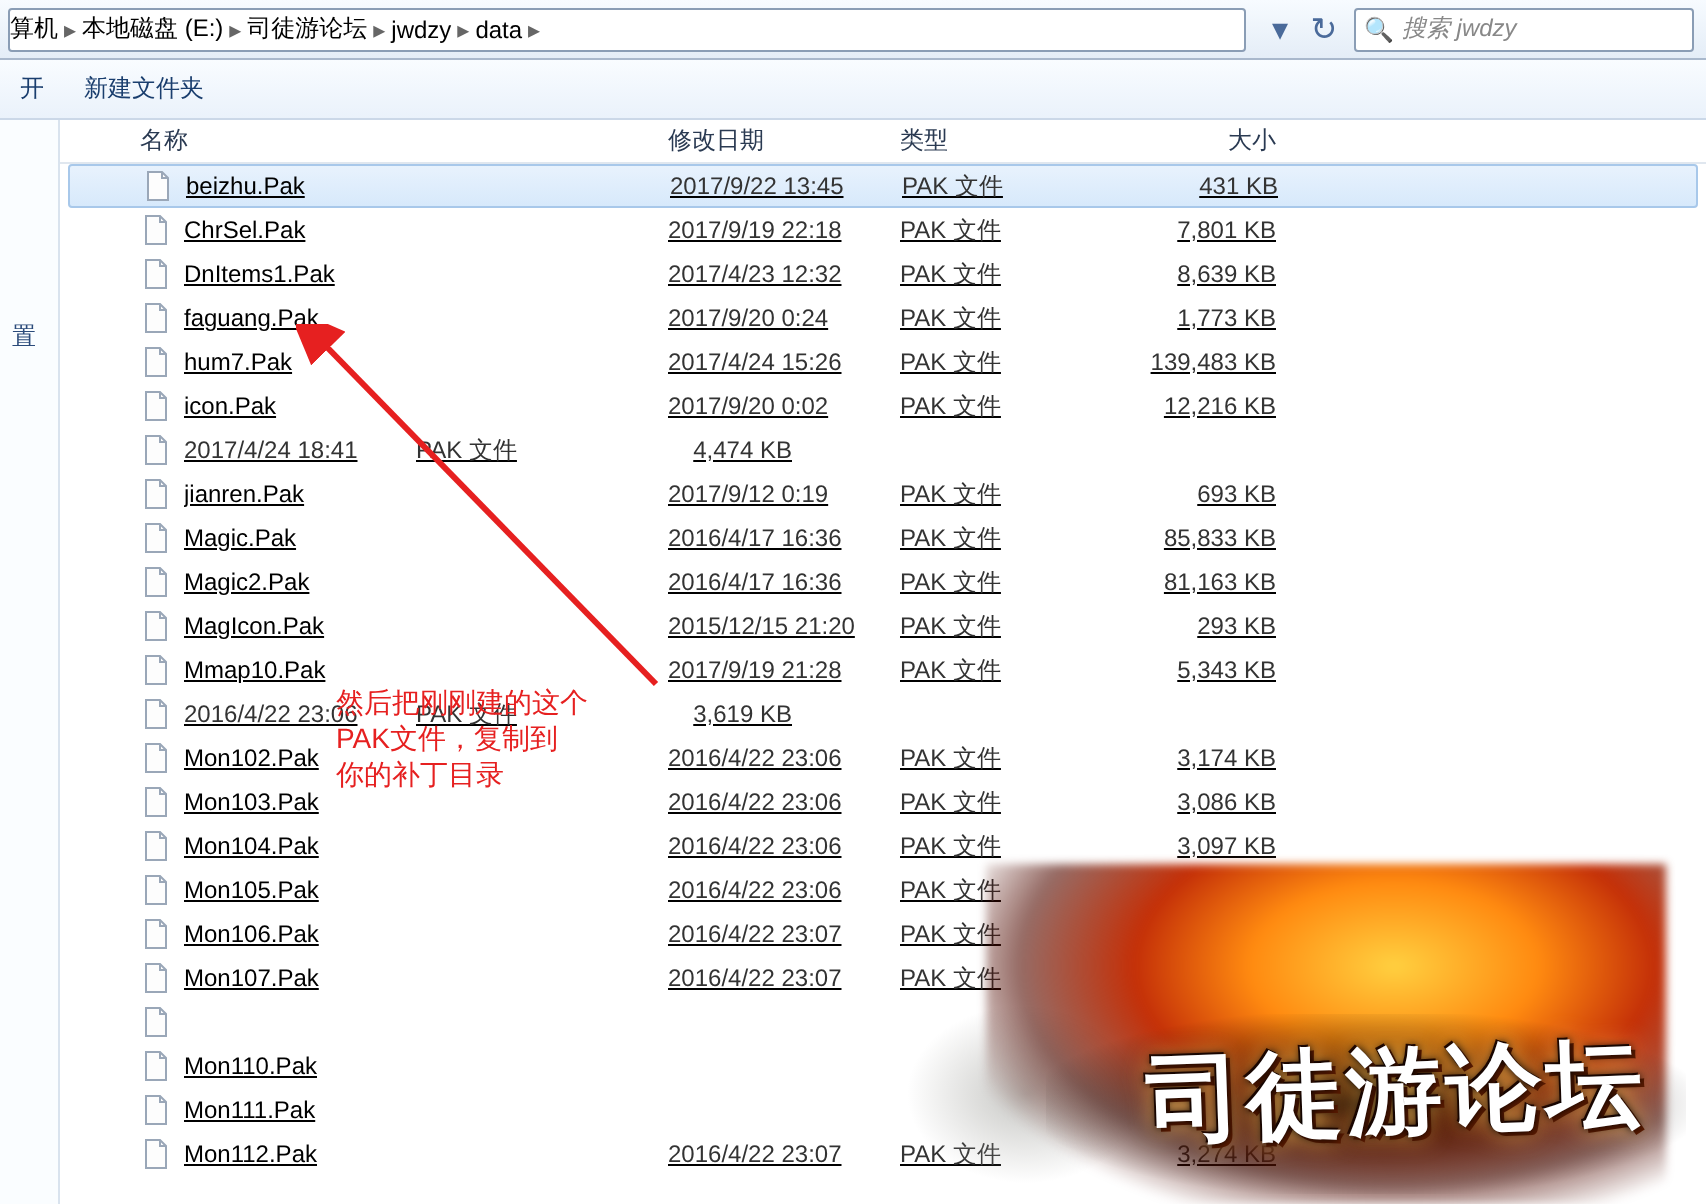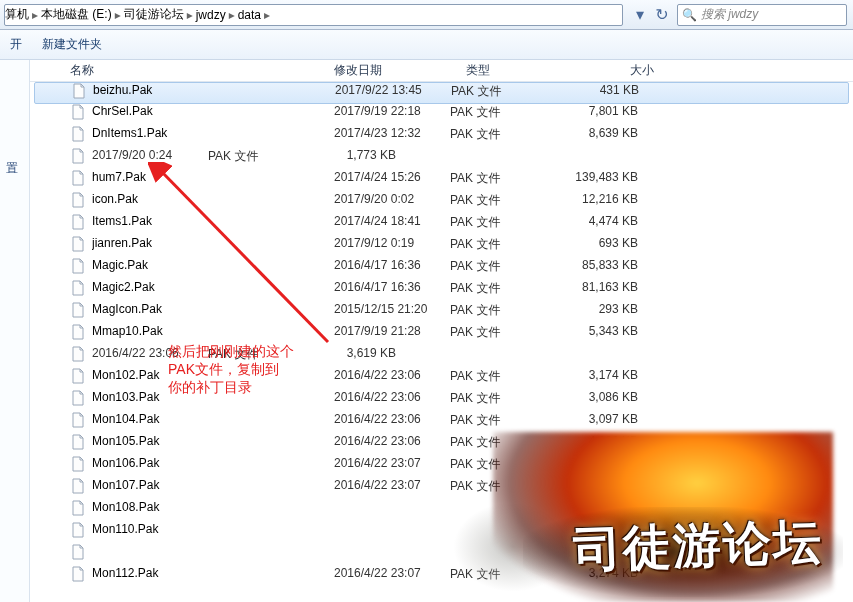--- a/index.html
+++ b/index.html
@@ -18,25 +18,25 @@
 .tbtn { padding: 0 10px; height: 100%; display: flex; align-items: center; color: #1a3e6e; cursor: default; }
 
 .content { display: flex; height: calc(100% - 60px); }
 .sidebar { width: 30px; border-right: 1px solid #d9e3ee; background: #fafdff; height: 100%; padding-top: 100px; color: #2a4a7a; }
 .sidebar div { padding-left: 6px; }
 
 .list { flex: 1; position: relative; }
 .headers { display: flex; height: 22px; border-bottom: 1px solid #e0e7ef; align-items: center; color: #2a3a52; padding-left: 40px; }
 .col-name { width: 264px; }
 .col-date { width: 116px; }
-.col-type { width: 108px; margin-left: 16px; }
+.col-type { width: 108px; }
 .col-size { width: 80px; text-align: right; }
 
 .rows { }
-.row { display: flex; height: 22px; align-items: flex-start; padding-left: 40px; }
+.row { display: flex; height: 22px; align-items: center; padding-left: 40px; text-decoration: underline; }
 .row.selected { background: linear-gradient(#e8f2fd, #d7e9fb); border: 1px solid #a8c8ea; border-radius: 2px; margin: 0 4px; padding-left: 36px; }
 .ficon { width: 16px; height: 16px; margin-right: 6px; flex-shrink: 0; }
 .ficon svg { width: 16px; height: 16px; display: block; }
 .fname { width: 242px; white-space: nowrap; overflow: hidden; }
 .fdate { width: 116px; color: #333; white-space: nowrap; }
 .ftype { width: 108px; color: #333; }
 .fsize { width: 80px; text-align: right; color: #333; }
 
 .arrow-annot { position: absolute; left: 118px; top: 102px; pointer-events: none; }
 .annot-text { position: absolute; left: 138px; top: 282px; color: #e62020; font-size: 14px; line-height: 18px; pointer-events: none; font-weight: 400; }
@@ -130,20 +130,21 @@
           <span class="ftype">PAK 文件</span>
           <span class="fsize">8,639 KB</span>
         </div>
         <div class="row">
           <span class="ficon">
             <svg viewBox="0 0 16 16">
               <path d="M3 1 L10 1 L13 4 L13 15 L3 15 Z" fill="#fdfdfd" stroke="#9aa7b8" stroke-width="1"></path>
               <path d="M10 1 L10 4 L13 4" fill="none" stroke="#9aa7b8" stroke-width="1"></path>
             </svg>
           </span>
+          <span class="fname">faguang.Pak</span>
           <span class="fdate">2017/9/20 0:24</span>
           <span class="ftype">PAK 文件</span>
           <span class="fsize">1,773 KB</span>
         </div>
         <div class="row">
           <span class="ficon">
             <svg viewBox="0 0 16 16">
               <path d="M3 1 L10 1 L13 4 L13 15 L3 15 Z" fill="#fdfdfd" stroke="#9aa7b8" stroke-width="1"></path>
               <path d="M10 1 L10 4 L13 4" fill="none" stroke="#9aa7b8" stroke-width="1"></path>
             </svg>
@@ -165,21 +166,20 @@
           <span class="ftype">PAK 文件</span>
           <span class="fsize">12,216 KB</span>
         </div>
         <div class="row">
           <span class="ficon">
             <svg viewBox="0 0 16 16">
               <path d="M3 1 L10 1 L13 4 L13 15 L3 15 Z" fill="#fdfdfd" stroke="#9aa7b8" stroke-width="1"></path>
               <path d="M10 1 L10 4 L13 4" fill="none" stroke="#9aa7b8" stroke-width="1"></path>
             </svg>
           </span>
-          <span class="fname">Items1.Pak</span>
           <span class="fdate">2017/4/24 18:41</span>
           <span class="ftype">PAK 文件</span>
           <span class="fsize">4,474 KB</span>
         </div>
         <div class="row">
           <span class="ficon">
             <svg viewBox="0 0 16 16">
               <path d="M3 1 L10 1 L13 4 L13 15 L3 15 Z" fill="#fdfdfd" stroke="#9aa7b8" stroke-width="1"></path>
               <path d="M10 1 L10 4 L13 4" fill="none" stroke="#9aa7b8" stroke-width="1"></path>
             </svg>
@@ -320,21 +320,20 @@
           <span class="ftype">PAK 文件</span>
           <span class="fsize"></span>
         </div>
         <div class="row">
           <span class="ficon">
             <svg viewBox="0 0 16 16">
               <path d="M3 1 L10 1 L13 4 L13 15 L3 15 Z" fill="#fdfdfd" stroke="#9aa7b8" stroke-width="1"></path>
               <path d="M10 1 L10 4 L13 4" fill="none" stroke="#9aa7b8" stroke-width="1"></path>
             </svg>
           </span>
-          <span class="fname">Mon108.Pak</span>
           <span class="fdate"></span>
           <span class="ftype"></span>
           <span class="fsize"></span>
         </div>
         <div class="row">
           <span class="ficon">
             <svg viewBox="0 0 16 16">
               <path d="M3 1 L10 1 L13 4 L13 15 L3 15 Z" fill="#fdfdfd" stroke="#9aa7b8" stroke-width="1"></path>
               <path d="M10 1 L10 4 L13 4" fill="none" stroke="#9aa7b8" stroke-width="1"></path>
             </svg>
@@ -344,20 +343,21 @@
           <span class="ftype"></span>
           <span class="fsize"></span>
         </div>
         <div class="row">
           <span class="ficon">
             <svg viewBox="0 0 16 16">
               <path d="M3 1 L10 1 L13 4 L13 15 L3 15 Z" fill="#fdfdfd" stroke="#9aa7b8" stroke-width="1"></path>
               <path d="M10 1 L10 4 L13 4" fill="none" stroke="#9aa7b8" stroke-width="1"></path>
             </svg>
           </span>
+          <span class="fname">Mon111.Pak</span>
           <span class="fdate"></span>
           <span class="ftype"></span>
           <span class="fsize"></span>
         </div>
         <div class="row">
           <span class="ficon">
             <svg viewBox="0 0 16 16">
               <path d="M3 1 L10 1 L13 4 L13 15 L3 15 Z" fill="#fdfdfd" stroke="#9aa7b8" stroke-width="1"></path>
               <path d="M10 1 L10 4 L13 4" fill="none" stroke="#9aa7b8" stroke-width="1"></path>
             </svg>

